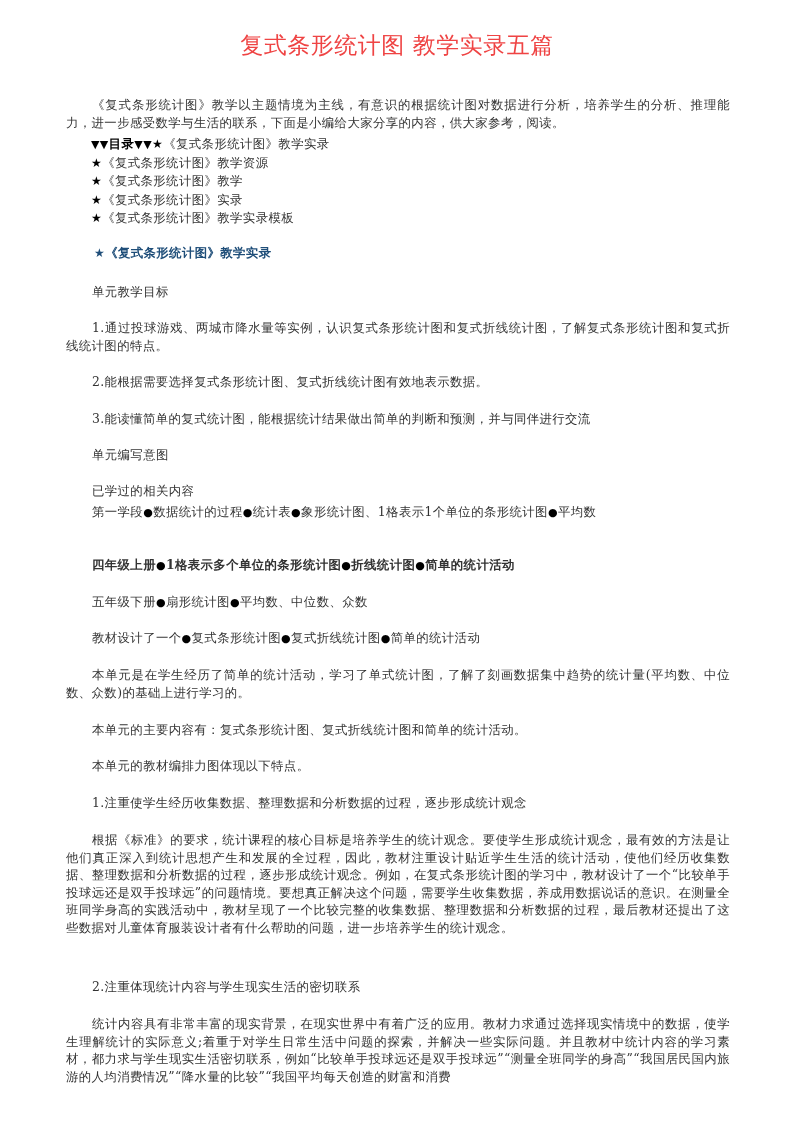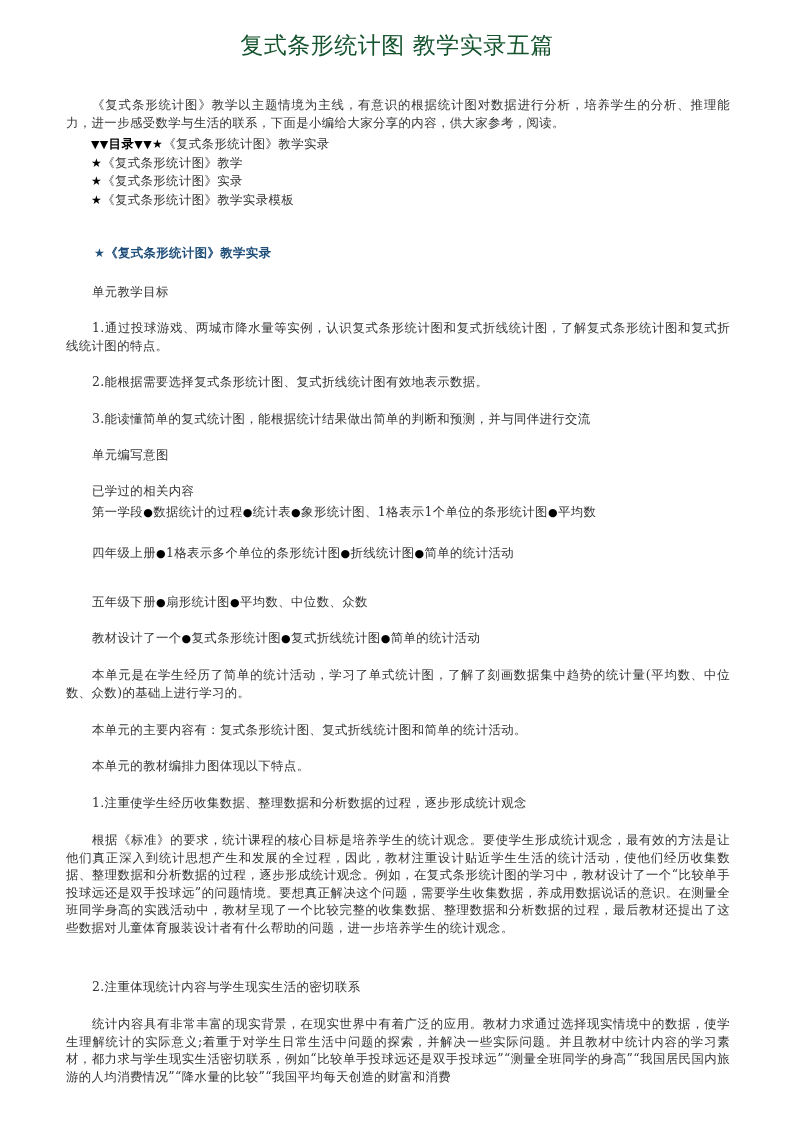--- a/index.html
+++ b/index.html
@@ -21,21 +21,21 @@
     width: 794px;
     height: 1123px;
   }
   .title {
     position: absolute;
     left: 0; right: 0;
     top: 30px;
     text-align: center;
     font-family: "DejaVu Sans", "Liberation Sans", sans-serif;
     font-size: 23px;
-    color: #14532d;
+    color: #ef4444;
     letter-spacing: 0.5px;
     margin: 0;
     font-weight: normal;
   }
   .p {
     position: absolute;
     left: 66px;
     width: 664px;
     font-size: 12.4px;
     line-height: 17.5px;
@@ -79,20 +79,23 @@
 
   <h1 class="title">复式条形统计图 教学实录五篇</h1>
 
   <p class="p indent" style="top:96px;">《复式条形统计图》教学以主题情境为主线，有意识的根据统计图对数据进行分析，培养学生的分析、推理能力，进一步感受数学与生活的联系，下面是小编给大家分享的内容，供大家参考，阅读。</p>
 
   <div class="toc" style="top:135px;margin-left:25px;">
     <div class="toc-row">
       <span class="tri">▼▼</span><span class="toc-head">目录</span><span class="tri">▼▼</span><span class="star">★</span><a class="toc-link">《复式条形统计图》教学实录</a>
     </div>
     <div class="toc-row">
+      <span class="star">★</span><a class="toc-link">《复式条形统计图》教学资源</a>
+    </div>
+    <div class="toc-row">
       <span class="star">★</span><a class="toc-link">《复式条形统计图》教学</a>
     </div>
     <div class="toc-row">
       <span class="star">★</span><a class="toc-link">《复式条形统计图》实录</a>
     </div>
     <div class="toc-row">
       <span class="star">★</span><a class="toc-link">《复式条形统计图》教学实录模板</a>
     </div>
   </div>
 
@@ -109,21 +112,21 @@
   <p class="p single" style="top:410px;">3.能读懂简单的复式统计图，能根据统计结果做出简单的判断和预测，并与同伴进行交流</p>
 
   <p class="p single" style="top:446px;">单元编写意图</p>
 
   <p class="p single" style="top:482px;">已学过的相关内容</p>
 
   <p class="p single" style="top:503px;">
     <span>第一学段</span><span class="bullet">●</span><span>数据统计的过程</span><span class="bullet">●</span><span>统计表</span><span class="bullet">●</span><span>象形统计图、1格表示1个单位的条形统计图</span><span class="bullet">●</span><span>平均数</span>
   </p>
 
-  <p class="p single" style="top:544px;">
+  <p class="p single" style="top:556px;font-weight:bold;">
     <span>四年级上册</span><span class="bullet">●</span><span>1格表示多个单位的条形统计图</span><span class="bullet">●</span><span>折线统计图</span><span class="bullet">●</span><span>简单的统计活动</span>
   </p>
 
   <p class="p single" style="top:593px;">
     <span>五年级下册</span><span class="bullet">●</span><span>扇形统计图</span><span class="bullet">●</span><span>平均数、中位数、众数</span>
   </p>
 
   <p class="p single" style="top:629px;">
     <span>教材设计了一个</span><span class="bullet">●</span><span>复式条形统计图</span><span class="bullet">●</span><span>复式折线统计图</span><span class="bullet">●</span><span>简单的统计活动</span>
   </p>

